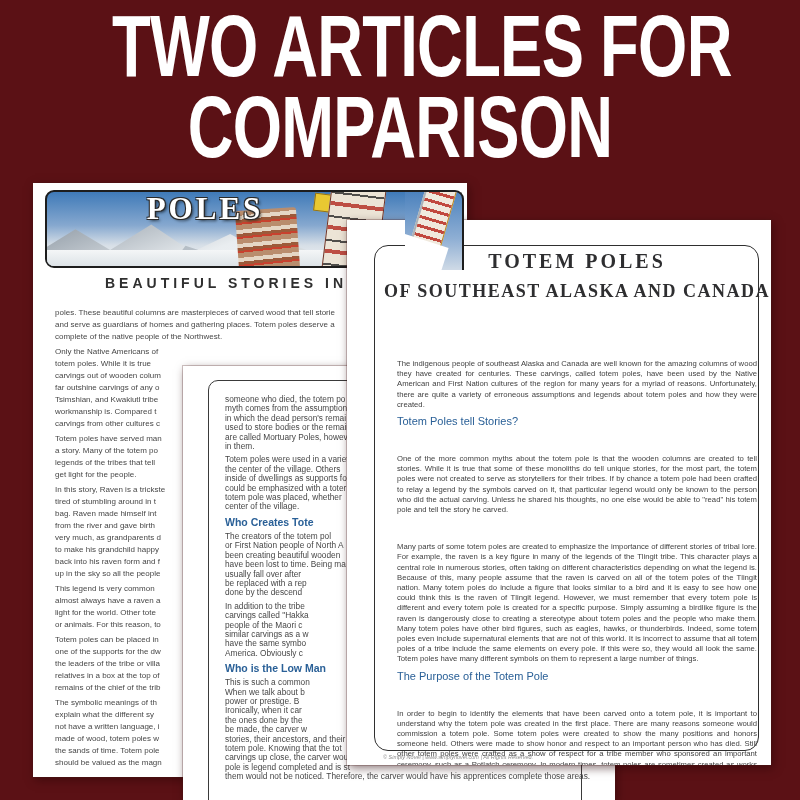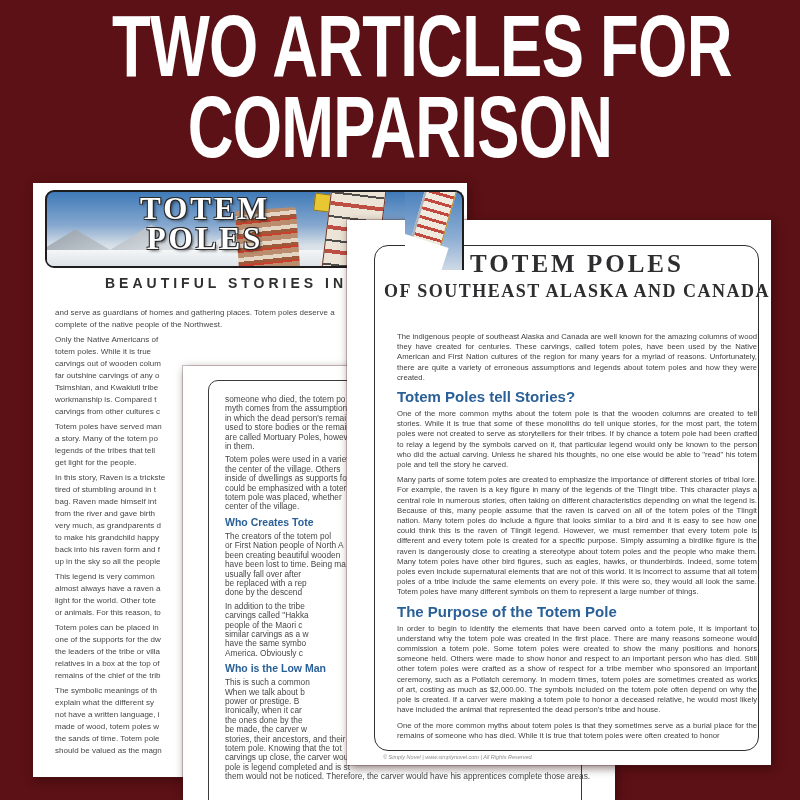--- a/index.html
+++ b/index.html
@@ -45,26 +45,26 @@
   .m-border{position:absolute;left:25px;top:14px;width:372px;height:560px;border:1.5px solid #3a3a3a;border-radius:10px;}
   .mp-body{position:absolute;left:42px;top:29px;width:392px;color:#474747;}
   .m-para{margin-bottom:4px;}
   .m-line{font-size:8.3px;line-height:9.4px;white-space:nowrap;}
   .m-heading{font-size:10.5px;font-weight:700;color:#2a6097;margin:2px 0 4px 0;white-space:nowrap;}
 
   
   .right-page{left:347px;top:220px;width:424px;height:545px;z-index:30;overflow:hidden;}
   .r-border{position:absolute;left:27px;top:25px;width:383px;height:504px;border:1.5px solid #2f2f2f;border-radius:14px;}
   .rp-title{position:absolute;left:50px;top:30px;width:360px;text-align:center;color:#2e2e30;
-    font-family:"Liberation Serif",serif;font-weight:700;font-size:25px;letter-spacing:3px;white-space:nowrap;}
+    font-family:"Liberation Serif",serif;font-weight:700;font-size:20px;letter-spacing:3px;white-space:nowrap;}
   .rp-subtitle{position:absolute;left:36px;top:61px;width:388px;text-align:center;color:#2e2e30;
     font-family:"Liberation Serif",serif;font-weight:700;font-size:18px;letter-spacing:1.5px;white-space:nowrap;}
   .rp-body{position:absolute;left:50px;top:112px;width:360px;color:#3f3f3f;}
-  .r-para{font-size:7.7px;line-height:10.2px;text-align:justify;margin-bottom:5px;}
-  .r-heading{font-size:15px;font-weight:700;color:#2a6097;margin:3px 4px 4px 0;}
+  .r-para{font-size:7.7px;line-height:10.2px;text-align:justify;margin-bottom:5px;margin-top:27px;}
+  .r-heading{font-size:11px;font-weight:400;color:#2a6097;margin:3px 4px 4px 0;}
   .rp-footer{position:absolute;left:36px;top:534px;font-size:5.5px;font-style:italic;color:#8a8a8a;white-space:nowrap;}
 
   
   .banner-fragment{position:absolute;left:405px;top:190px;width:57px;height:78px;z-index:40;overflow:hidden;
     border-top:2px solid #1d1d1d;border-right:2px solid #1d1d1d;border-top-right-radius:9px;
     background:linear-gradient(180deg,#4c82bd 0%,#8fafd4 60%,#cfdae6 100%);}
   .frag-pole{position:absolute;left:8px;top:-8px;width:28px;height:100px;transform:rotate(16deg);
     background:
       repeating-linear-gradient(0deg,rgba(185,45,35,.85) 0 3px,transparent 3px 9px),
       #f0e9dd;
@@ -83,27 +83,27 @@
 
   <div class="page left-page">
     <div class="banner">
       <div class="mtn1"></div>
       <div class="mtn2"></div>
       <div class="snow"></div>
       <div class="pole-mid"></div>
       <div class="pole-cap"></div>
       <div class="pole-main"></div>
       <div class="banner-title">
-        <div>TOTEM</div>
         <div>POLES</div>
       </div>
     </div>
     <div class="lp-heading">BEAUTIFUL STORIES IN W</div>
     <div class="lp-body">
         <div class="l-para">
+          <div class="l-line">poles.  These beautiful columns are masterpieces of carved wood that tell storie</div>
           <div class="l-line">and serve as guardians of homes and gathering places.  Totem poles deserve a</div>
           <div class="l-line">complete of the native people of the Northwest.</div>
         </div>
         <div class="l-para">
           <div class="l-line">Only the Native Americans of</div>
           <div class="l-line">totem poles.  While it is true</div>
           <div class="l-line">carvings out of wooden colum</div>
           <div class="l-line">far outshine carvings of any o</div>
           <div class="l-line">Tsimshian, and Kwakiutl tribe</div>
           <div class="l-line">workmanship is.  Compared t</div>

